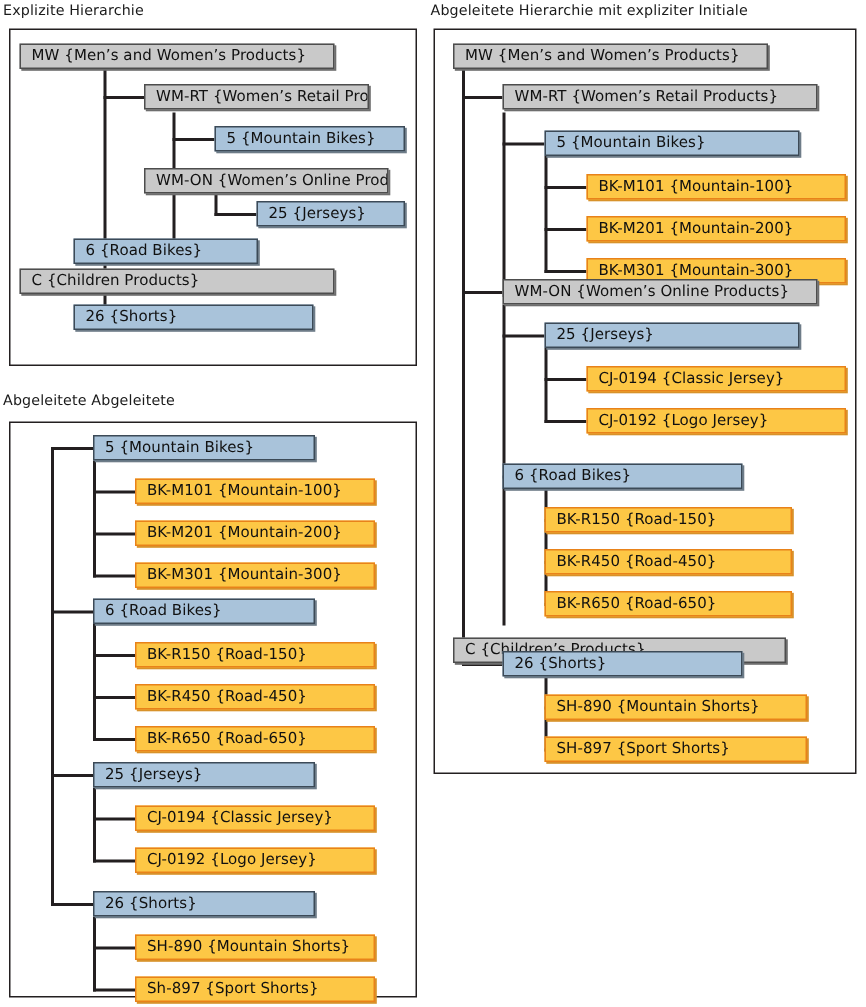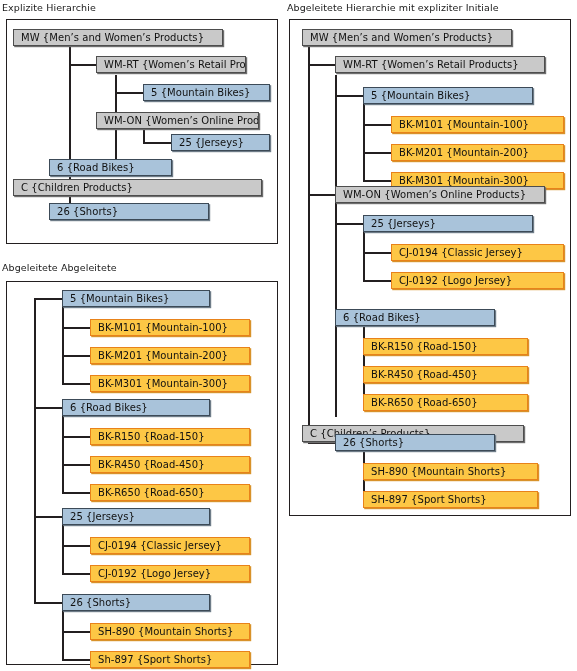--- a/index.html
+++ b/index.html
@@ -65,21 +65,21 @@
     <div class="node lvl-grey" style="left:89px;top:36px;width:150px;">WM-RT {Women’s Retail Products}</div>
 
     <div class="node lvl-blue" style="left:136px;top:64px;width:127px;">5 {Mountain Bikes}</div>
 
     <div class="node lvl-grey" style="left:89px;top:92px;width:163px;">WM-ON {Women’s Online Products}</div>
 
     <div class="node lvl-blue" style="left:164px;top:114px;width:99px;">25 {Jerseys}</div>
 
     <div class="node lvl-blue" style="left:42px;top:139px;width:123px;">6 {Road Bikes}</div>
 
-    <div class="node lvl-grey" style="left:6px;top:159px;width:249px;">C {Children Products}</div>
+    <div class="node lvl-grey" style="left:6px;top:159px;width:210px;">C {Children Products}</div>
 
     <div class="node lvl-blue" style="left:42px;top:183px;width:160px;">26 {Shorts}</div>
   </div>
 </div>
 
 <div class="panel-title" style="left:2px;top:262px;">Abgeleitete Abgeleitete</div>
 
 <div class="panel" style="left:6px;top:281px;width:272px;height:384px;">
   <div class="canvas">
 

